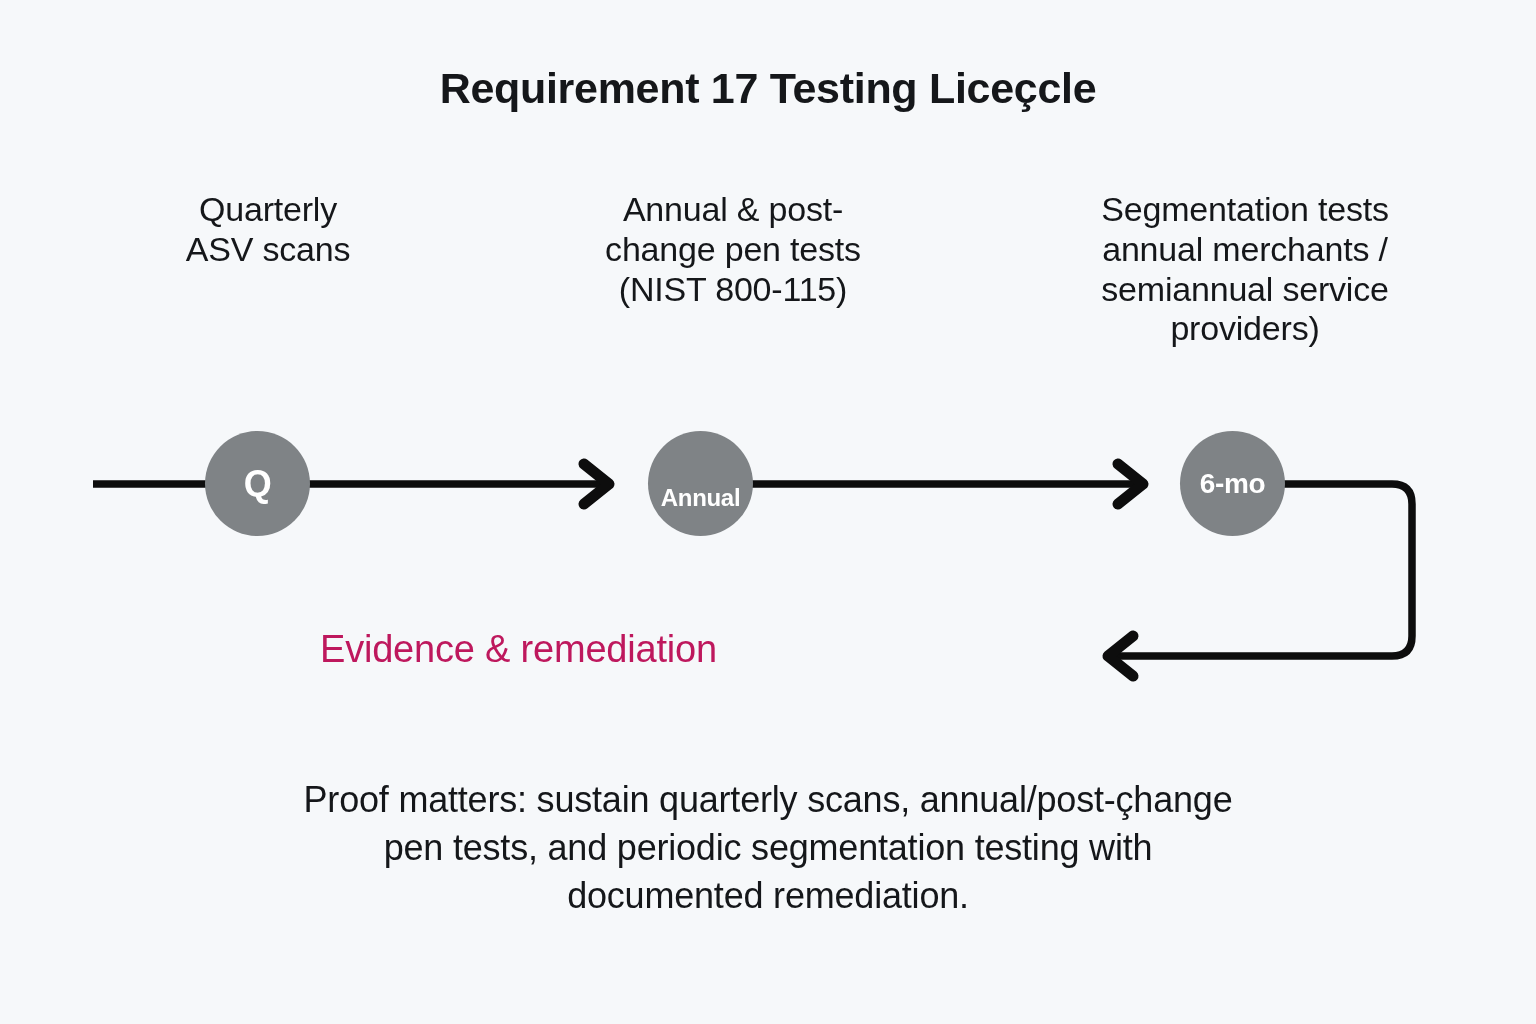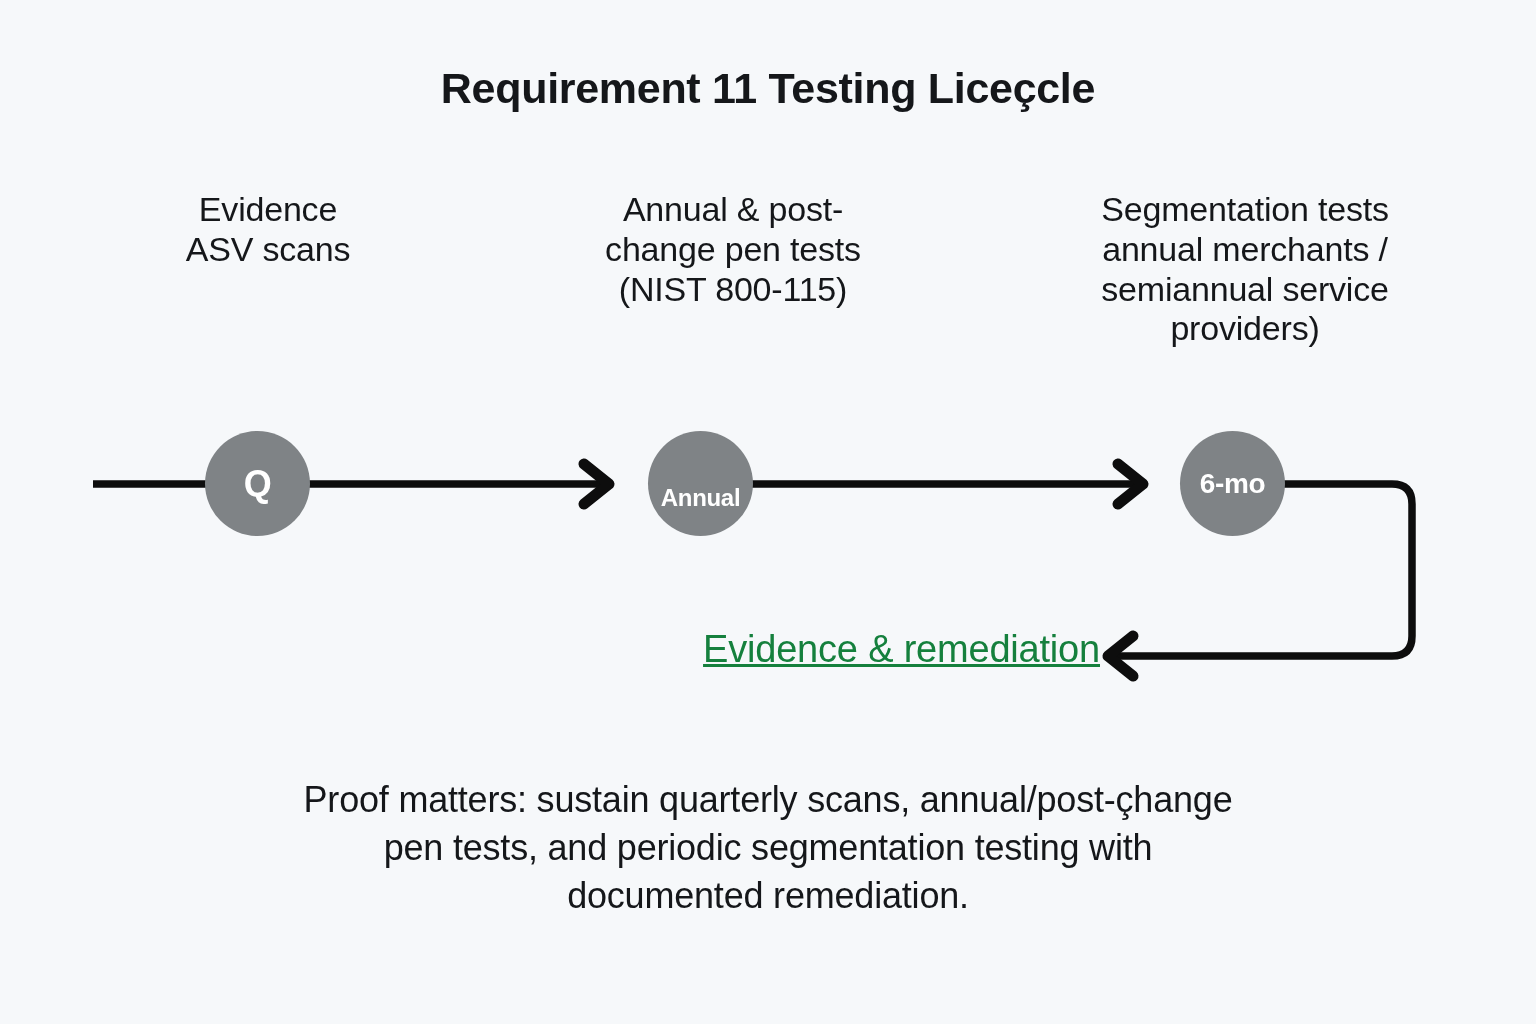--- a/index.html
+++ b/index.html
@@ -87,27 +87,26 @@
   #node-1 .node-label { font-size: 24px; margin-top: 29px; }
   #node-2 { left: 1180px; top: 431px; width: 105px; height: 105px; }
   #node-2 .node-label { font-size: 28px; }
 
   
   #loop-caption {
     position: absolute;
     left: 320px;
     top: 628px;
     width: 780px;
-    text-align: right;
+    text-align: left;
     font-size: 38px;
     font-weight: 400;
-    color: #15803d;
+    color: #be185d;
     letter-spacing: -0.2px;
     white-space: nowrap;
-    text-decoration: underline;
   }
 
   
   #footer-caption {
     position: absolute;
     left: 88px;
     top: 776px;
     width: 1360px;
     text-align: center;
     font-size: 36px;
@@ -116,23 +115,23 @@
     color: #15171a;
     letter-spacing: -0.2px;
     white-space: pre-line;
   }
 </style>
 </head>
 <body>
 
 <div id="canvas">
 
-  <div id="title">Requirement 11 Testing Liceçcle</div>
+  <div id="title">Requirement 17 Testing Liceçcle</div>
 
-  <div class="stage-label" id="label-0">Evidence
+  <div class="stage-label" id="label-0">Quarterly
 ASV scans</div>
 
   <div class="stage-label" id="label-1">Annual &amp; post-
 change pen tests
 (NIST 800-115)</div>
 
   <div class="stage-label" id="label-2">Segmentation tests
 annual merchants /
 semiannual service
 providers)</div>

